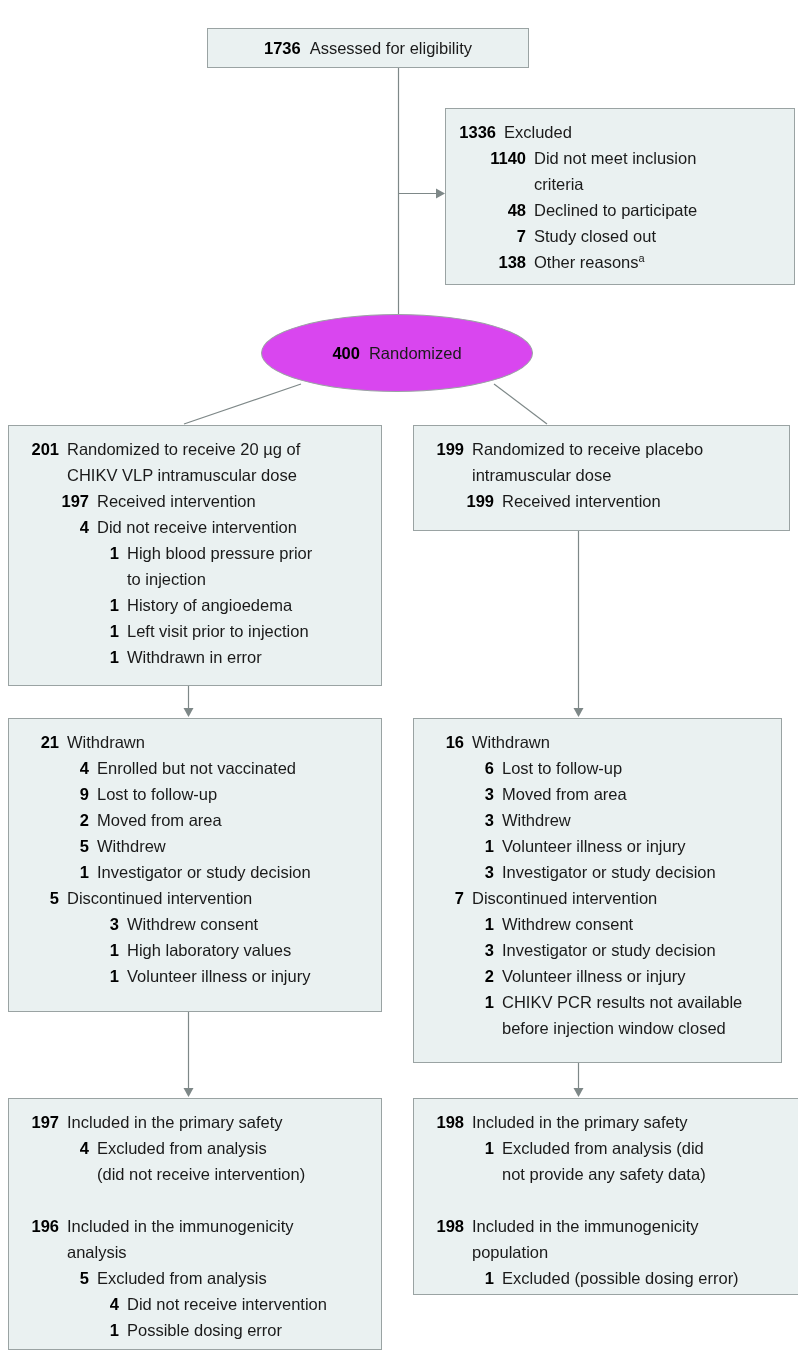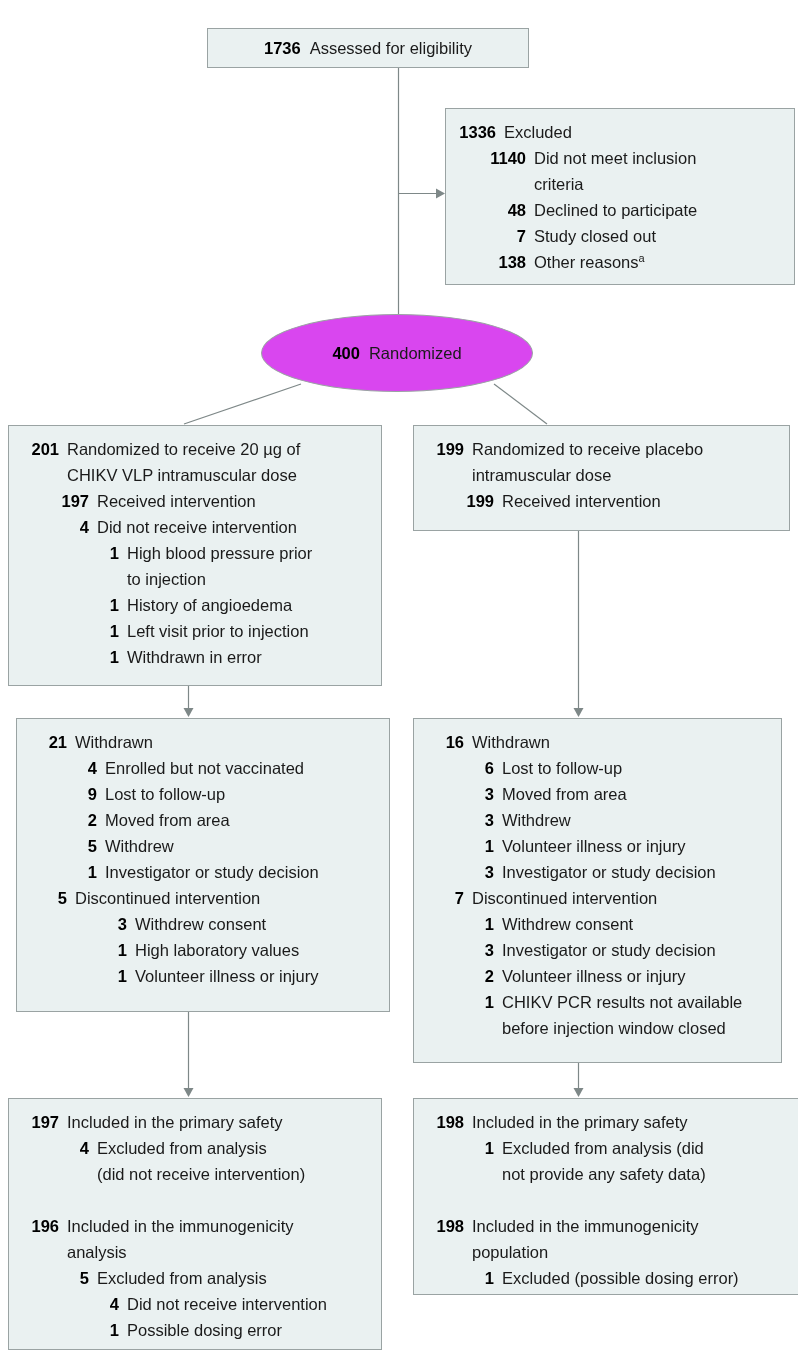--- a/index.html
+++ b/index.html
@@ -37,21 +37,21 @@
   .line.lvl1{padding-left:30px;}
   .line.lvl2{padding-left:60px;}
   .line.gap{margin-top:26px;}
   sup{font-size:11px;line-height:0;}
   
   #box-eligibility{left:207px;top:28px;width:322px;height:40px;}
   #box-excluded{left:445px;top:108px;width:350px;height:177px;}
   #ellipse-randomized{left:261px;top:314px;width:272px;height:78px;}
   #box-vaccine-arm{left:8px;top:425px;width:374px;height:261px;}
   #box-placebo-arm{left:413px;top:425px;width:377px;height:106px;}
-  #box-vaccine-withdrawn{left:8px;top:718px;width:374px;height:294px;margin-left:8px;}
+  #box-vaccine-withdrawn{left:8px;top:718px;width:374px;height:294px;}
   #box-placebo-withdrawn{left:413px;top:718px;width:369px;height:345px;}
   #box-vaccine-analysis{left:8px;top:1098px;width:374px;height:252px;}
   #box-placebo-analysis{left:413px;top:1098px;width:391px;height:197px;}
   #connector-svg{position:absolute;left:0;top:0;pointer-events:none;}
 </style>
 </head>
 <body>
 
 <svg id="connector-svg" width="798" height="1372" viewBox="0 0 798 1372">
   <g stroke="#7e8888" stroke-width="1.2" fill="none">

